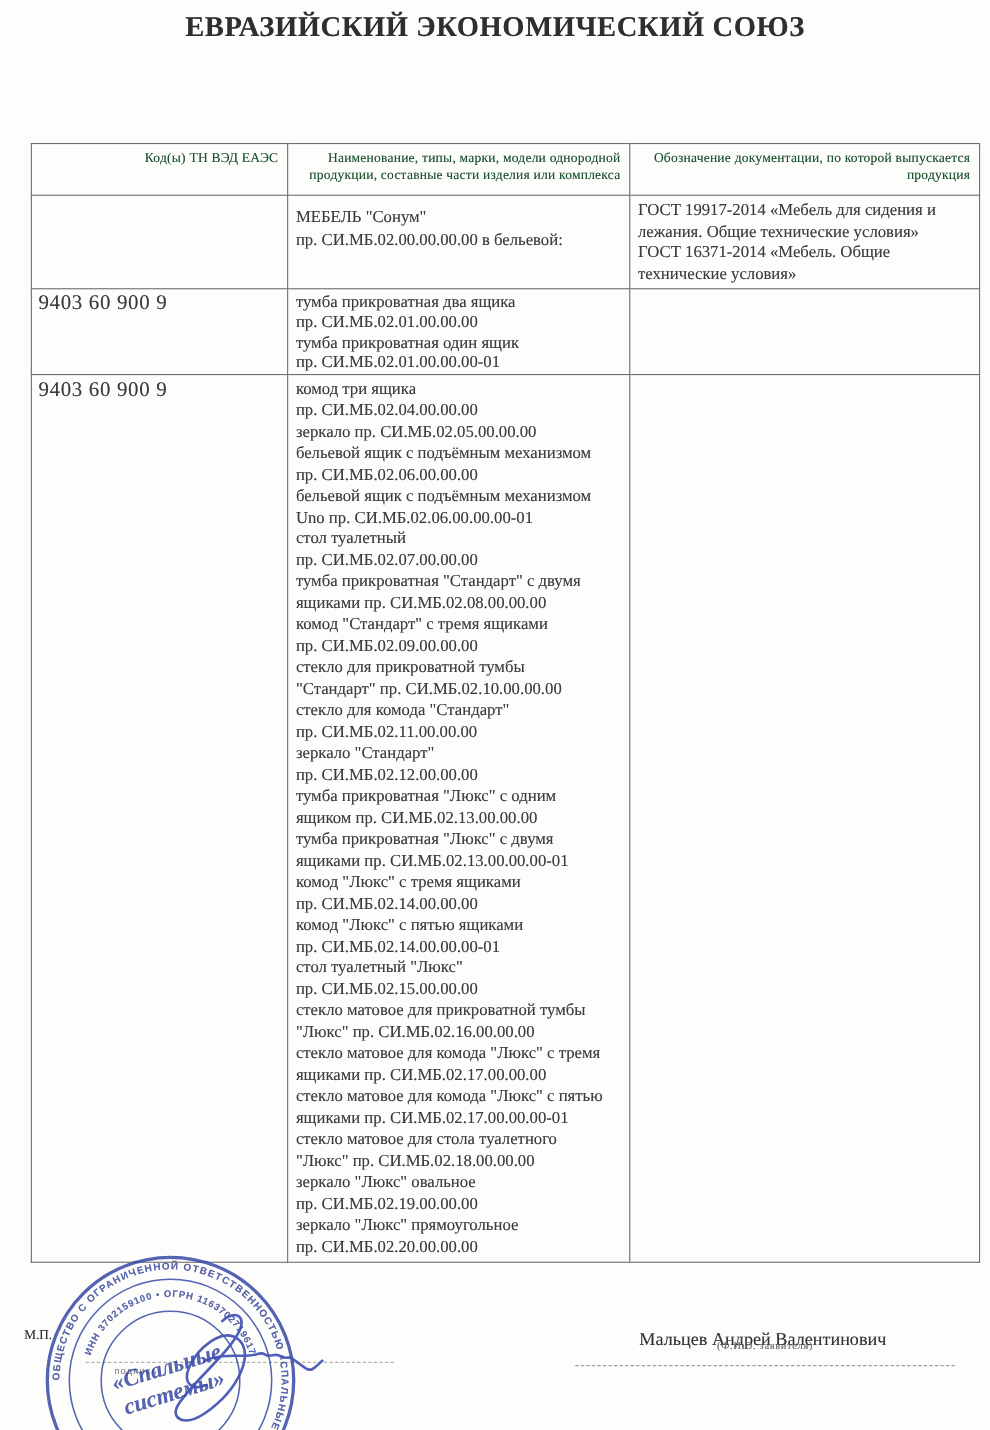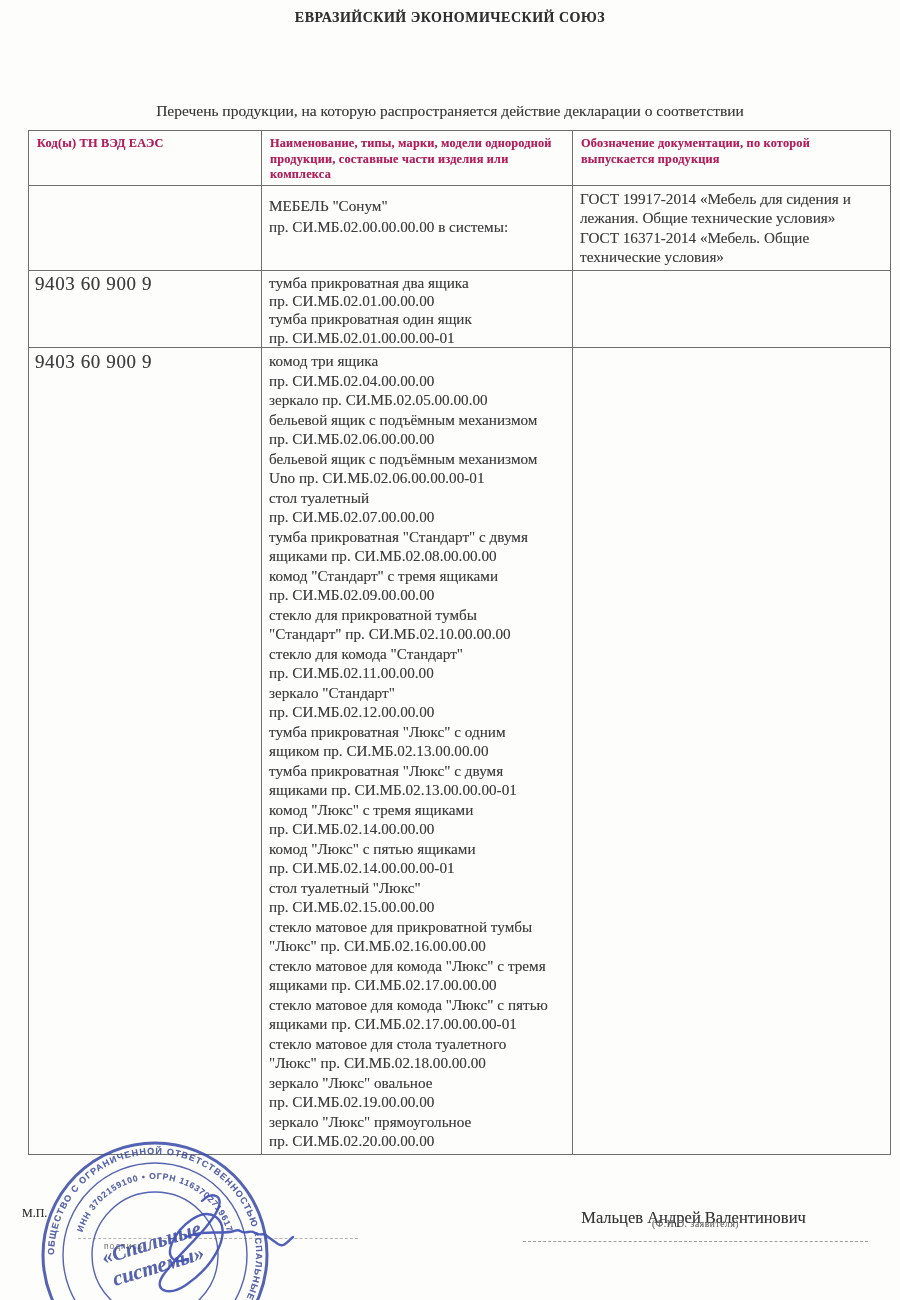--- a/index.html
+++ b/index.html
@@ -6,37 +6,37 @@
   body{
     width:900px;height:1300px;position:relative;overflow:hidden;
     background:#fdfdfb;
     font-family:"Liberation Serif", serif;
     color:#333;
   }
   .doc{position:absolute;inset:0;text-shadow:0 0 .5px rgba(60,60,60,.45);}
 
   
   .hline{position:absolute;left:0;width:900px;text-align:center;font-weight:bold;color:#2e2e2e;}
-  .h1{top:10px;font-size:14px;letter-spacing:.5px;}
+  .h1{top:10px;font-size:26px;letter-spacing:.5px;}
   .h2{top:42px;font-size:19px;letter-spacing:.4px;}
   .h3{top:73px;font-size:18.5px;letter-spacing:.3px;}
   .subtitle{position:absolute;left:0;top:102px;width:900px;text-align:center;
     font-size:15.5px;color:#3a3a3a;font-weight:normal;}
 
   
   table.products{
     position:absolute;left:28px;top:130px;width:862px;
     border-collapse:collapse;table-layout:fixed;
   }
   .products th,.products td{
     border:1px solid #6e6e6e;vertical-align:top;overflow:hidden;
   }
   .products th{
-    font-size:12.3px;font-weight:bold;line-height:15.5px;
-    padding:5px 8px 2px;text-align:left;color:#be185d;letter-spacing:.2px;
+    font-size:12.3px;font-weight:normal;line-height:15.5px;
+    padding:5px 8px 2px;text-align:right;color:#14532d;letter-spacing:.2px;
   }
   tr.rhead{height:47px;}
   tr.r1{height:85px;} tr.r2{height:75px;} tr.r3{height:46px;} tr.r4{height:807px;}
   td.code{font-size:19px;padding:4px 4px 0 6px;letter-spacing:.6px;color:#3c3c3c;white-space:nowrap;}
   td.items,td.docs{font-size:15.2px;color:#3c3c3c;padding:3px 4px 0 7px;}
   td.items div,td.docs div{white-space:nowrap;}
   tr.r1 td.items{padding-top:9px;line-height:21px;}
   tr.r1 td.docs{line-height:19.6px;}
   tr.r2 td{line-height:18.4px;}
   tr.r3 td{line-height:20px;}
@@ -57,41 +57,40 @@
   .stamp{position:absolute;left:33px;top:1133px;width:244px;height:167px;z-index:2;}
   .stamp svg{opacity:.84;}
   .ink{position:absolute;left:130px;top:1185px;width:185px;height:115px;z-index:3;}
 </style>
 </head>
 <body>
 
 <div class="doc">
 
   <div class="hline h1">ЕВРАЗИЙСКИЙ ЭКОНОМИЧЕСКИЙ СОЮЗ</div>
-  <div class="subtitle">Перечень продукции, на которую распространяется действие декларации о соответствии</div>
 
   <table class="products">
     <colgroup>
         <col style="width:233px">
         <col style="width:311px">
         <col style="width:318px">
       </colgroup>
     <thead>
       <tr class="rhead">
         <th>Код(ы) ТН ВЭД ЕАЭС</th>
         <th>Наименование, типы, марки, модели однородной продукции, составные части изделия или комплекса</th>
         <th>Обозначение документации, по которой выпускается продукция</th>
       </tr>
     </thead>
     <tbody>
       <tr class="r1">
         <td class="code"></td>
         <td class="items">
             <div>МЕБЕЛЬ "Сонум"</div>
-            <div>пр. СИ.МБ.02.00.00.00.00 в системы:</div>
+            <div>пр. СИ.МБ.02.00.00.00.00 в бельевой:</div>
           </td>
         <td class="docs">
             <div>ГОСТ 19917-2014 «Мебель для сидения и</div>
             <div>лежания. Общие технические условия»</div>
             <div>ГОСТ 16371-2014 «Мебель. Общие</div>
             <div>технические условия»</div>
           </td>
       </tr>
       <tr class="r2">
         <td class="code">9403 60 900 9</td>

